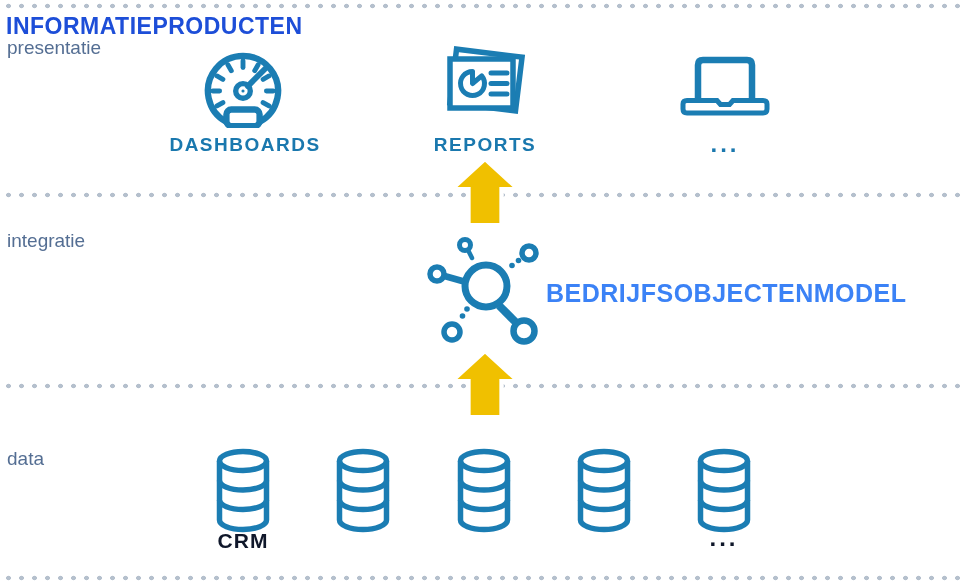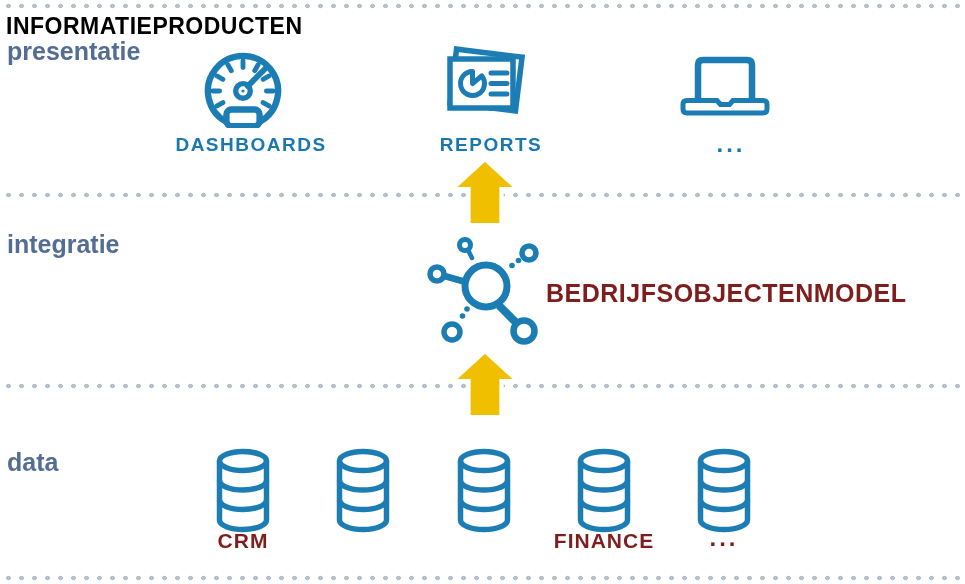--- a/index.html
+++ b/index.html
@@ -12,42 +12,42 @@
   }
   .dotted-line{
     position:absolute;left:0;width:965px;height:6px;
     background-image:radial-gradient(circle, #b5c0cd 2.1px, rgba(255,255,255,0) 2.6px);
     background-size:13px 6px;
     background-repeat:repeat-x;
     background-position:2px center;
   }
   .section-title{
     position:absolute;left:6px;
-    color:#000000;font-weight:bold;font-size:23px;letter-spacing:0.5px;
+    color:#1d4ed8;font-weight:bold;font-size:23px;letter-spacing:0.5px;
     white-space:nowrap;
   }
   .section-subtitle{
     position:absolute;left:7px;
-    color:#546e93;font-weight:700;font-size:25px;
+    color:#546e93;font-weight:400;font-size:19px;
     white-space:nowrap;
   }
   .icon-box{position:absolute;}
   .item-label{
     position:absolute;
     color:#1a78ae;font-weight:bold;font-size:19px;letter-spacing:1.5px;
-    text-align:center;width:160px;white-space:nowrap;margin-left:6px;
+    text-align:center;width:160px;white-space:nowrap;
   }
   .bom-label{
     position:absolute;left:546px;top:279px;
-    color:#7f1d1d;font-weight:bold;font-size:25px;letter-spacing:0.5px;
+    color:#3b82f6;font-weight:bold;font-size:25px;letter-spacing:0.5px;
     white-space:nowrap;
   }
   .db-label{
     position:absolute;top:529px;
-    color:#7f1d1d;font-weight:bold;font-size:21px;letter-spacing:1px;
+    color:#0f172a;font-weight:bold;font-size:21px;letter-spacing:1px;
     text-align:center;width:140px;white-space:nowrap;
   }
   svg{display:block;}
 </style>
 </head>
 <body>
 
 <div class="page">
 
   <div class="dotted-line" style="top:3px"></div>
@@ -184,16 +184,15 @@
       <ellipse cx="29" cy="13" rx="23.5" ry="9.5"></ellipse>
       <line x1="5.5" y1="13" x2="5.5" y2="72"></line>
       <line x1="52.5" y1="13" x2="52.5" y2="72"></line>
       <path d="M 5.5 72 A 23.5 9.5 0 0 0 52.5 72"></path>
       <path d="M 5.5 32.5 A 23.5 9.5 0 0 0 52.5 32.5"></path>
       <path d="M 5.5 52 A 23.5 9.5 0 0 0 52.5 52"></path>
     </svg>
   </div>
 
   <div class="db-label" style="left:173px">CRM</div>
-  <div class="db-label" style="left:534px">FINANCE</div>
   <div class="db-label" style="left:654px;top:524px;font-size:24px;letter-spacing:3px">...</div>
 
 </div>
 
 </body></html>

